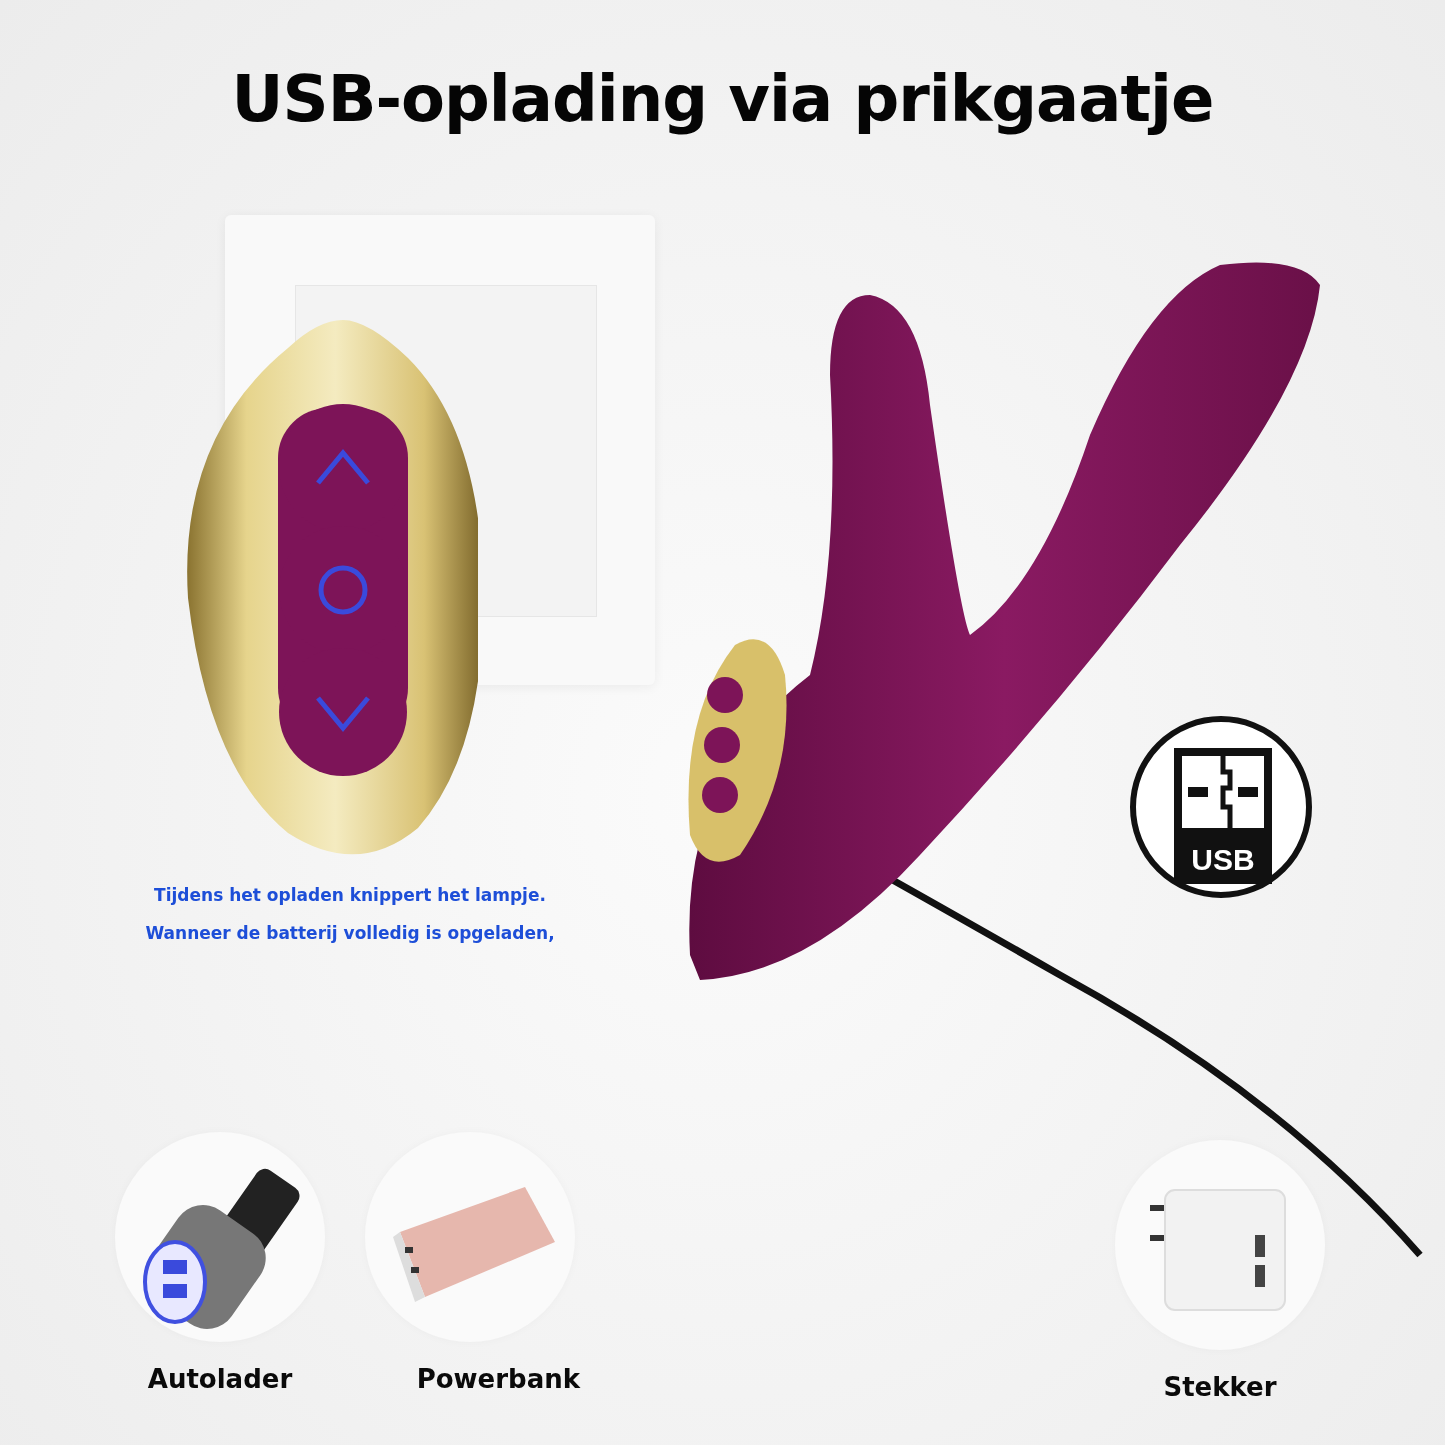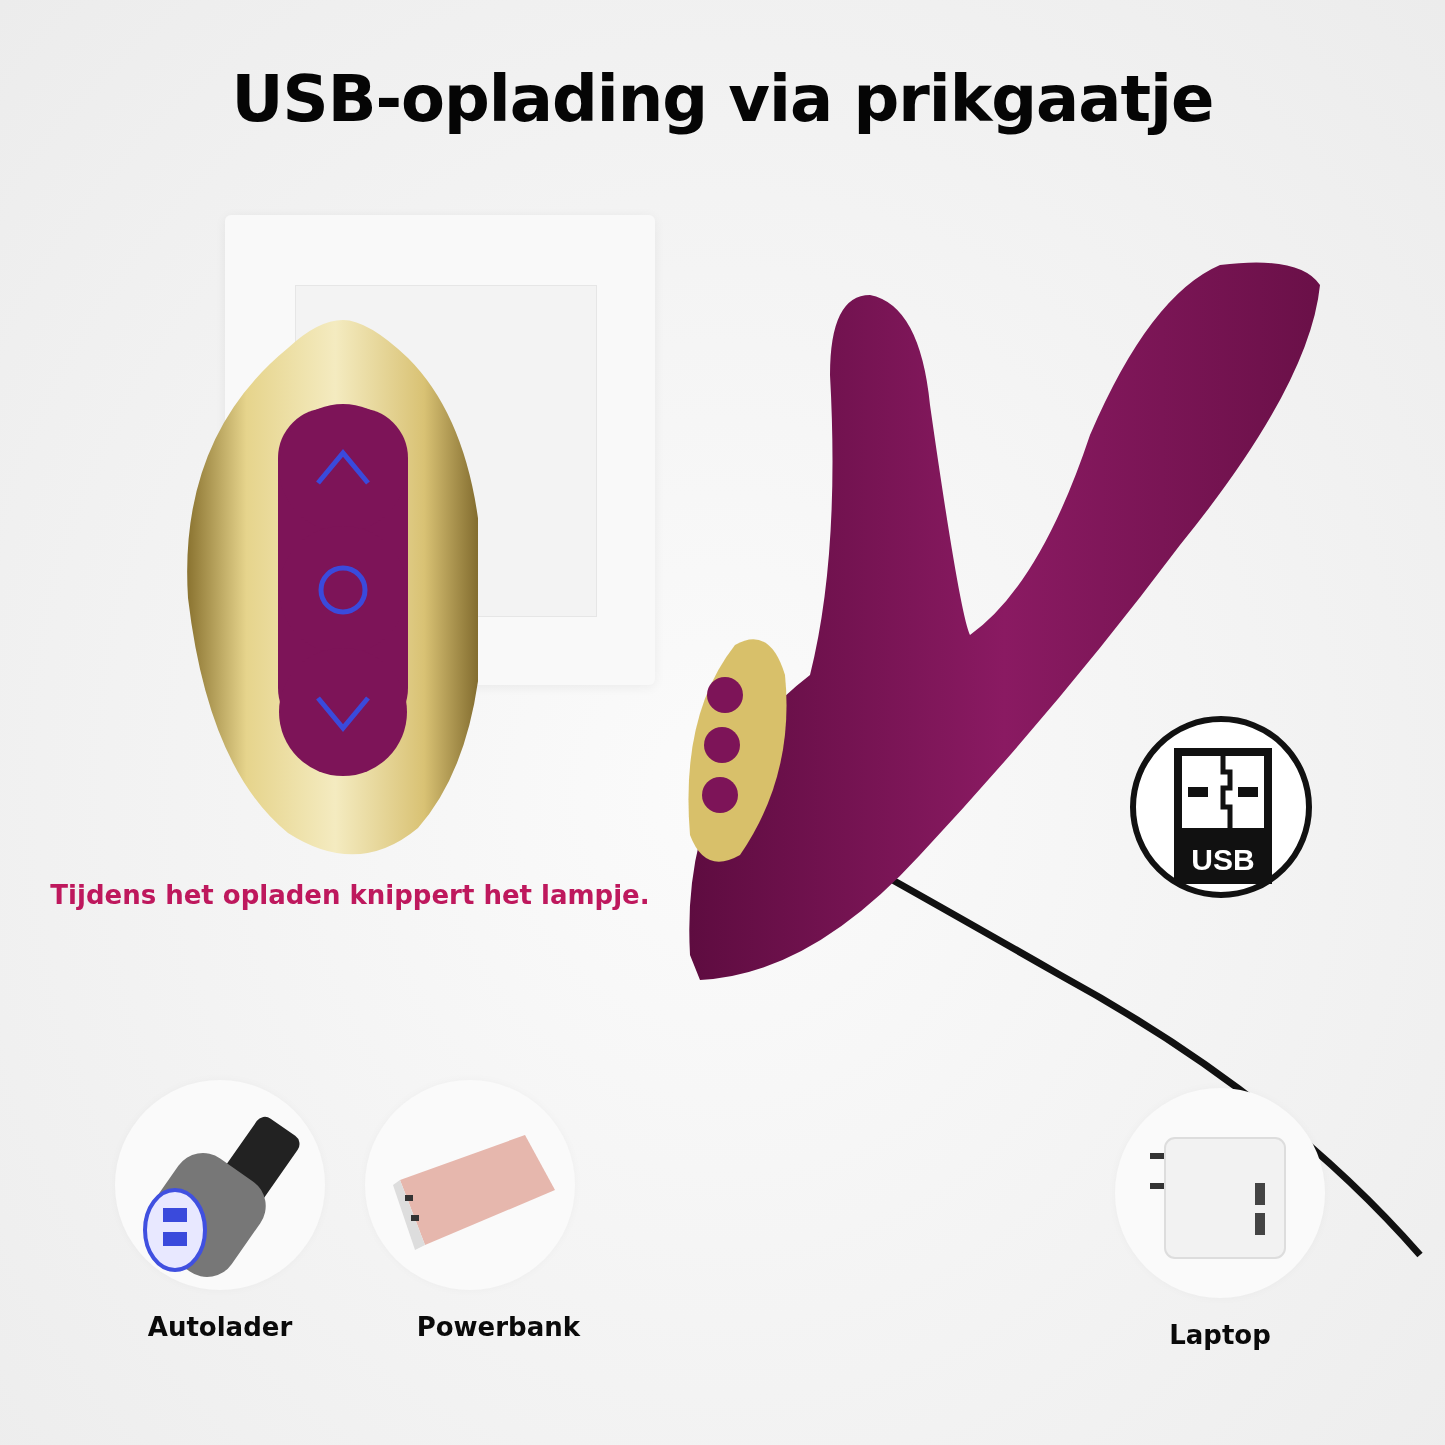--- a/index.html
+++ b/index.html
@@ -2,24 +2,24 @@
 <html><head>
 <meta charset="utf-8">
 <style>
   html,body{margin:0;padding:0;}
   body{width:1445px;height:1445px;position:relative;overflow:hidden;background:#f4f4f4;font-family:"DejaVu Sans","Liberation Sans",sans-serif;}
   .bg{position:absolute;inset:0;background:radial-gradient(ellipse at 50% 55%,#fbfbfb 0%,#f2f2f2 60%,#ececec 100%);}
   .title{position:absolute;top:62px;left:0;width:1445px;text-align:center;font-size:64px;font-weight:bold;color:#050505;letter-spacing:-1px;}
   .wallplate{position:absolute;left:225px;top:215px;width:430px;height:470px;background:#f9f9f9;border-radius:6px;box-shadow:0 2px 12px rgba(0,0,0,0.06);}
   .socket{position:absolute;left:295px;top:285px;width:300px;height:330px;background:#f3f3f3;border:1px solid #e6e6e6;}
   .remote{position:absolute;left:178px;top:318px;}
-  .desc{position:absolute;left:20px;top:876px;width:660px;text-align:center;font-size:26px;font-weight:bold;color:#be185d;line-height:38px;}
+  .desc{position:absolute;left:20px;top:876px;width:660px;text-align:center;font-size:17px;font-weight:bold;color:#1d4ed8;line-height:38px;}
   .device{position:absolute;left:660px;top:255px;}
   .usb-badge{position:absolute;left:1126px;top:712px;width:190px;height:190px;}
-  .items{position:absolute;left:0;top:1080px;width:1445px;height:300px;}
+  .items{position:absolute;left:0;top:1132px;width:1445px;height:300px;}
   .item{position:absolute;width:220px;text-align:center;}
   .item .circle{width:210px;height:210px;border-radius:50%;background:#fafafa;margin:0 auto;position:relative;box-shadow:0 0 10px rgba(0,0,0,0.03);}
   .item .label{font-size:26px;font-weight:bold;color:#0a0a0a;margin-top:22px;}
 </style>
 </head>
 <body>
 
 <div class="bg"></div>
 
 <div class="title">USB-oplading via prikgaatje</div>
@@ -46,20 +46,21 @@
   </g>
   <g stroke="#3a4adc" stroke-width="5" fill="none">
     <path d="M140 165 L165 135 L190 165"></path>
     <circle cx="165" cy="272" r="22"></circle>
     <path d="M140 380 L165 410 L190 380"></path>
   </g>
 </svg>
 
 <div class="desc">
   <div>Tijdens het opladen knippert het lampje.</div>
+  <div>Wanneer de batterij volledig is opgeladen,</div>
 </div>
 
 <svg class="device" width="785" height="1020" viewBox="0 0 785 1020">
   <defs>
     <linearGradient id="purp" x1="0" x2="1">
       <stop offset="0" stop-color="#5e0c40"></stop>
       <stop offset="0.5" stop-color="#8a1a62"></stop>
       <stop offset="1" stop-color="#6a1048"></stop>
     </linearGradient>
   </defs>
@@ -110,15 +111,15 @@
   <div class="item" style="left:1110px;top:8px;">
     <div class="circle">
       <svg width="210" height="210" viewBox="0 0 210 210">
         <rect x="35" y="65" width="18" height="6" fill="#333"></rect>
         <rect x="35" y="95" width="18" height="6" fill="#333"></rect>
         <rect x="50" y="50" width="120" height="120" rx="10" fill="#f2f2f2" stroke="#ddd" stroke-width="2"></rect>
         <rect x="140" y="95" width="10" height="22" fill="#444"></rect>
         <rect x="140" y="125" width="10" height="22" fill="#444"></rect>
       </svg>
     </div>
-    <div class="label">Laptop</div>
+    <div class="label">Stekker</div>
   </div>
 </div>
 
 </body></html>

